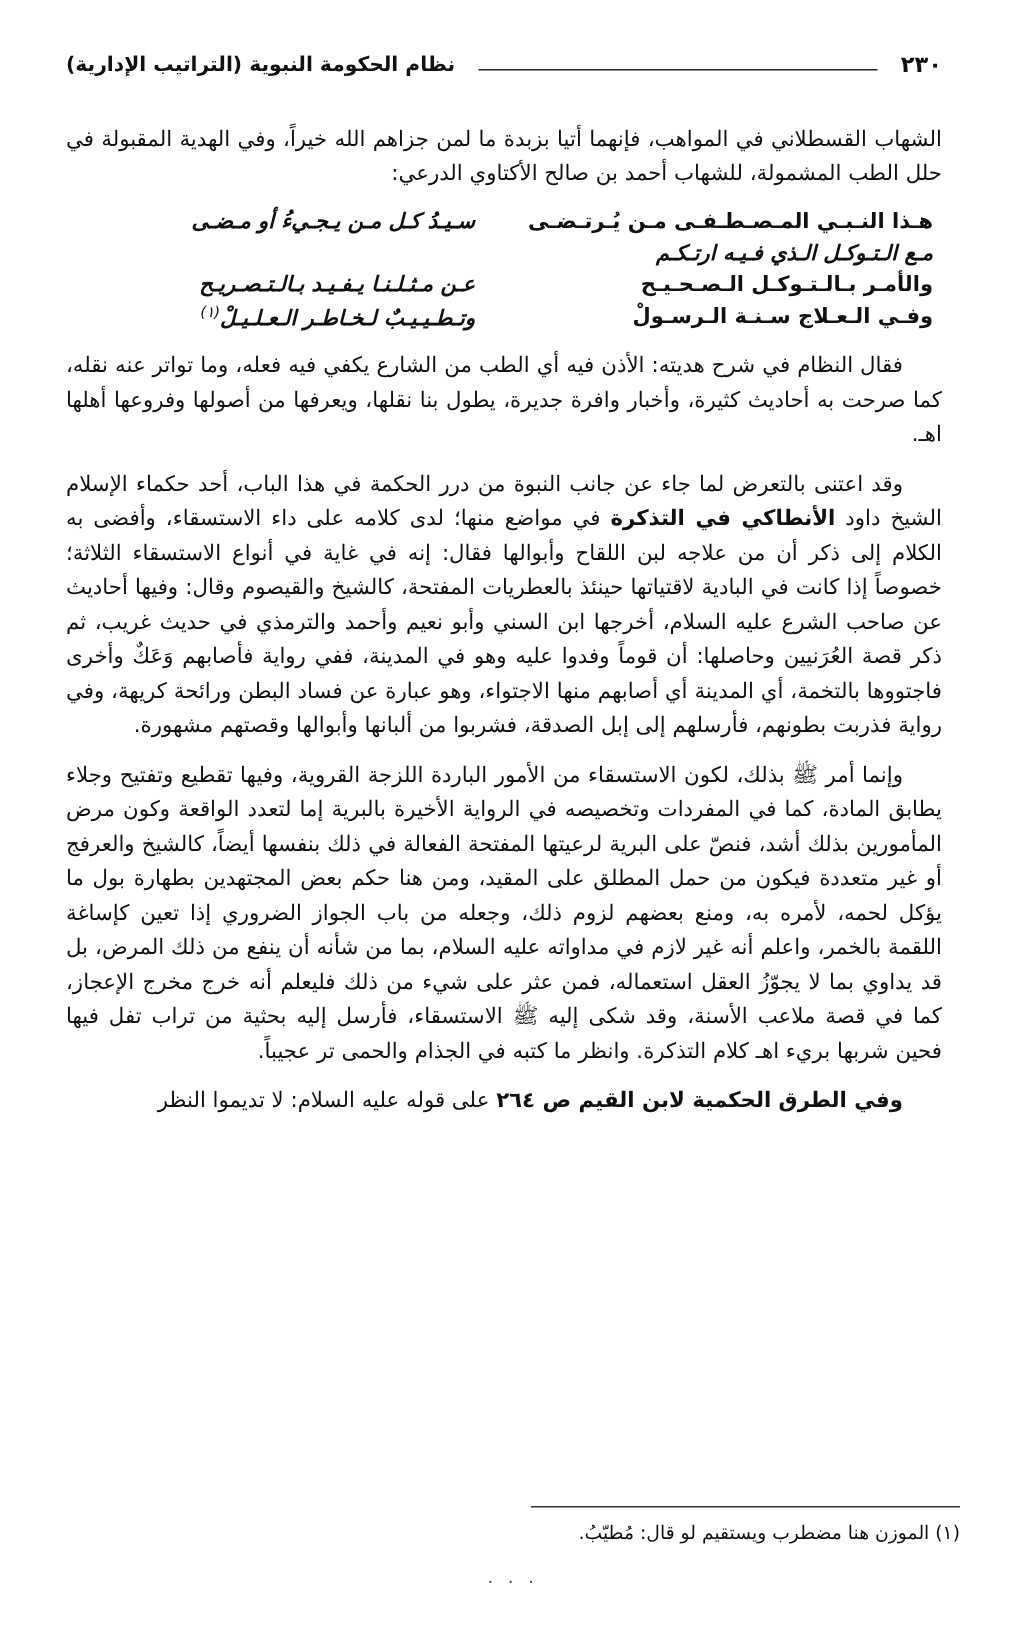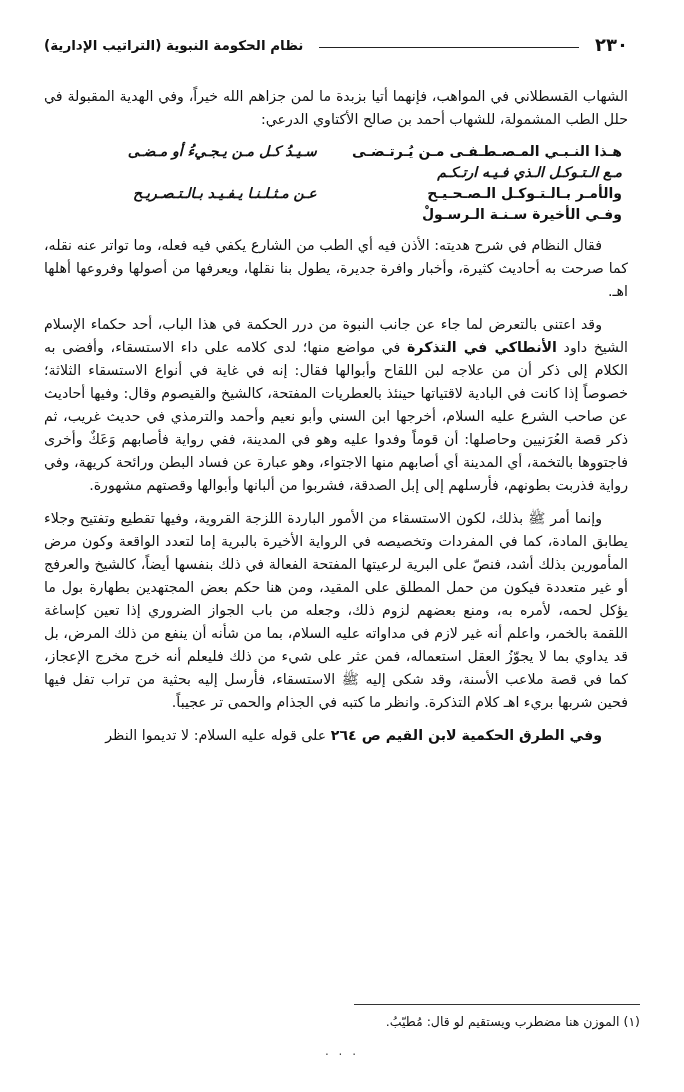--- a/index.html
+++ b/index.html
@@ -39,21 +39,21 @@
   }
   .header-rule {
     flex: 1;
     height: 0;
     border-bottom: 1.2px solid #222;
     margin: 0 6px;
     position: relative;
     top: 3px;
   }
   .header-page {
-    font-size: 18px;
+    font-size: 15px;
     font-weight: bold;
     letter-spacing: 1px;
     white-space: nowrap;
   }
 
   
   .body {
     margin-top: 30px;
   }
   p.para {
@@ -146,21 +146,22 @@
         <span class="hemistich left">سـيـدُ كـل مـن يـجـيءُ أو مـضـى</span>
       </div>
       <div class="poem-line">
         <span class="hemistich left">مـع الـتـوكـل الـذي فـيـه ارتـكـم</span>
       </div>
       <div class="poem-line">
         <span class="hemistich right">والأمـر بـالـتـوكـل الـصـحـيـح</span>
         <span class="hemistich left">عـن مـثـلـنـا يـفـيـد بـالـتـصـريـح</span>
       </div>
       <div class="poem-line">
-        <span class="hemistich right">وفـي الأخيرة سـنـة الـرسـولْ</span>
+        <span class="hemistich right">وفـي الـعـلاج سـنـة الـرسـولْ</span>
+        <span class="hemistich left"><span>وتـطـيـيـبٌ لـخـاطـر الـعـلـيـلْ</span><sup class="fn">(١)</sup></span>
       </div>
     </div>
 
     <p class="para indent">فقال النظام في شرح هديته: الأذن فيه أي الطب من الشارع يكفي فيه فعله، وما تواتر عنه نقله، كما صرحت به أحاديث كثيرة، وأخبار وافرة جديرة، يطول بنا نقلها، ويعرفها من أصولها وفروعها أهلها اهـ.</p>
 
     <p class="para indent"><span>وقد اعتنى بالتعرض لما جاء عن جانب النبوة من درر الحكمة في هذا الباب، أحد حكماء الإسلام الشيخ داود </span><span class="b">الأنطاكي في التذكرة</span><span> في مواضع منها؛ لدى كلامه على داء الاستسقاء، وأفضى به الكلام إلى ذكر أن من علاجه لبن اللقاح وأبوالها فقال: إنه في غاية في أنواع الاستسقاء الثلاثة؛ خصوصاً إذا كانت في البادية لاقتياتها حينئذ بالعطريات المفتحة، كالشيخ والقيصوم وقال: وفيها أحاديث عن صاحب الشرع عليه السلام، أخرجها ابن السني وأبو نعيم وأحمد والترمذي في حديث غريب، ثم ذكر قصة العُرَنيين وحاصلها: أن قوماً وفدوا عليه وهو في المدينة، ففي رواية فأصابهم وَعَكٌ وأخرى فاجتووها بالتخمة، أي المدينة أي أصابهم منها الاجتواء، وهو عبارة عن فساد البطن ورائحة كريهة، وفي رواية فذربت بطونهم، فأرسلهم إلى إبل الصدقة، فشربوا من ألبانها وأبوالها وقصتهم مشهورة.</span></p>
 
     <p class="para indent">وإنما أمر ﷺ بذلك، لكون الاستسقاء من الأمور الباردة اللزجة القروية، وفيها تقطيع وتفتيح وجلاء يطابق المادة، كما في المفردات وتخصيصه في الرواية الأخيرة بالبرية إما لتعدد الواقعة وكون مرض المأمورين بذلك أشد، فنصّ على البرية لرعيتها المفتحة الفعالة في ذلك بنفسها أيضاً، كالشيخ والعرفج أو غير متعددة فيكون من حمل المطلق على المقيد، ومن هنا حكم بعض المجتهدين بطهارة بول ما يؤكل لحمه، لأمره به، ومنع بعضهم لزوم ذلك، وجعله من باب الجواز الضروري إذا تعين كإساغة اللقمة بالخمر، واعلم أنه غير لازم في مداواته عليه السلام، بما من شأنه أن ينفع من ذلك المرض، بل قد يداوي بما لا يجوّزُ العقل استعماله، فمن عثر على شيء من ذلك فليعلم أنه خرج مخرج الإعجاز، كما في قصة ملاعب الأسنة، وقد شكى إليه ﷺ الاستسقاء، فأرسل إليه بحثية من تراب تفل فيها فحين شربها بريء اهـ كلام التذكرة. وانظر ما كتبه في الجذام والحمى تر عجيباً.</p>
 
     <p class="para indent"><span class="b">وفي الطرق الحكمية لابن القيم ص ٢٦٤</span><span> على قوله عليه السلام: لا تديموا النظر</span></p>

